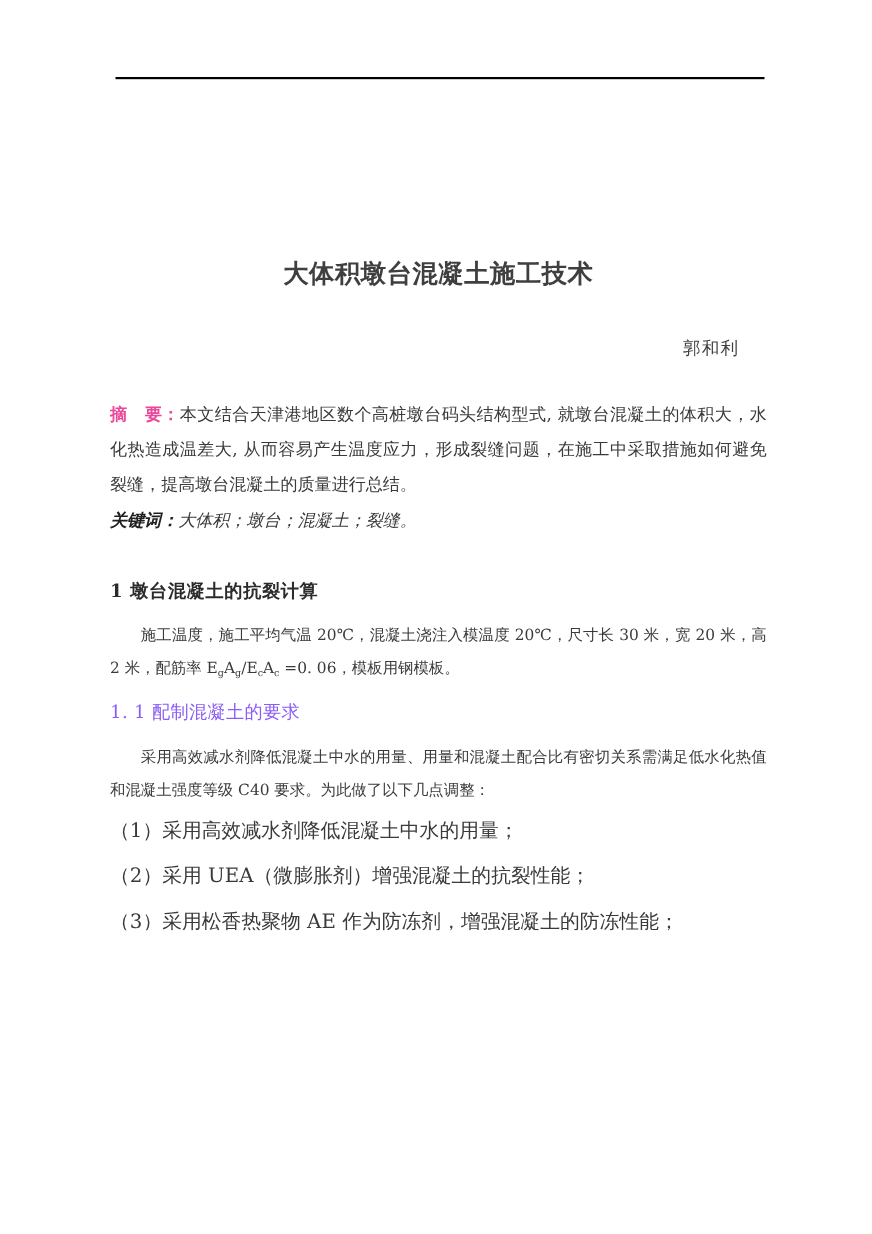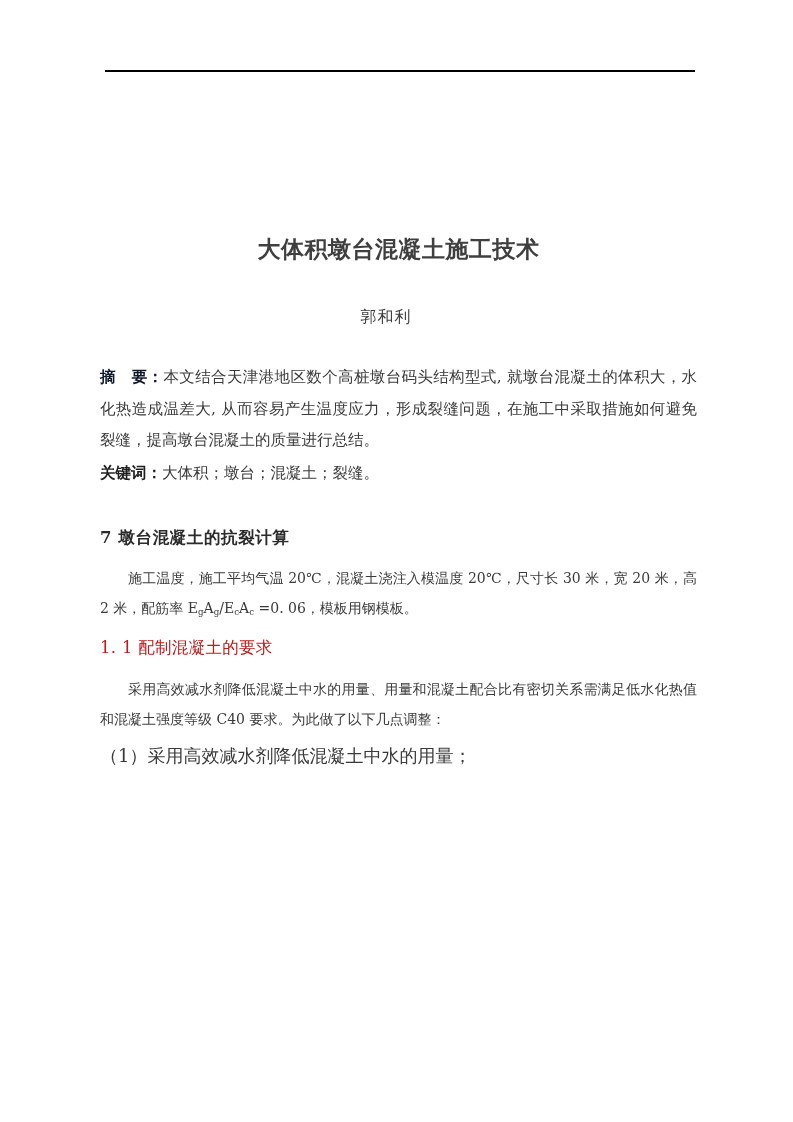--- a/index.html
+++ b/index.html
@@ -43,44 +43,45 @@
     font-size: 23px;
     color: #3f3f3f;
     text-align: center;
     letter-spacing: 0.5px;
     line-height: 1.3;
     margin: 0 0 0 0;
     padding-top: 10px;
   }
 
   .author-line {
-    text-align: center;
+    text-align: right;
     padding-right: 25px;
     margin-top: 42px;
     font-size: 16px;
     color: #3f3f3f;
     letter-spacing: 1px;
   }
 
   .abstract-block {
     margin-top: 33px;
     font-size: 15.5px;
     line-height: 2.04;
     text-align: justify;
     color: #3a3a3a;
   }
   .abstract-label {
     font-weight: bold;
-    color: #0f172a;
+    color: #ec4899;
   }
   .kw-line {
     margin-top: 0px;
     font-size: 15.5px;
     line-height: 2.04;
     color: #3a3a3a;
+    font-style: italic;
   }
   .kw-label {
     font-weight: bold;
     color: #1f1f1f;
   }
 
   .section-heading {
     margin-top: 36px;
     font-weight: bold;
     font-size: 16.5px;
@@ -95,21 +96,21 @@
     line-height: 2.14;
     text-align: justify;
     text-justify: inter-ideograph;
     text-indent: 2em;
     color: #3a3a3a;
   }
 
   .sub-heading {
     margin-top: 8px;
     font-size: 16.5px;
-    color: #b91c1c;
+    color: #8b5cf6;
     line-height: 1.9;
     letter-spacing: 0.3px;
   }
 
   .list-item {
     margin-top: 0;
     font-size: 18px;
     line-height: 2.3;
     color: #3a3a3a;
     text-align: justify;
@@ -137,26 +138,28 @@
     <div class="author-line">郭和利</div>
 
     <div class="abstract-block">
       <span class="abstract-label">摘　要：</span><span>本文结合天津港地区数个高桩墩台码头结构型式, 就墩台混凝土的体积大，水化热造成温差大, 从而容易产生温度应力，形成裂缝问题，在施工中采取措施如何避免裂缝，提高墩台混凝土的质量进行总结。</span>
     </div>
 
     <div class="kw-line">
       <span class="kw-label">关键词：</span><span>大体积；墩台；混凝土；裂缝。</span>
     </div>
 
-    <div class="section-heading">7  墩台混凝土的抗裂计算</div>
+    <div class="section-heading">1  墩台混凝土的抗裂计算</div>
 
     <div class="body-para">
       <span>施工温度，施工平均气温 20℃，混凝土浇注入模温度 20℃，尺寸长 30 米，宽 20 米，高 2 米，配筋率 E</span><span class="latin"><sub>g</sub><span>A</span><sub>g</sub><span>/E</span><sub>c</sub><span>A</span><sub>c</sub></span><span> =0. 06，模板用钢模板。</span>
     </div>
 
     <div class="sub-heading">1. 1 配制混凝土的要求</div>
 
     <div class="body-para">采用高效减水剂降低混凝土中水的用量、用量和混凝土配合比有密切关系需满足低水化热值和混凝土强度等级 C40 要求。为此做了以下几点调整：</div>
 
     <div class="list-item">（1）采用高效减水剂降低混凝土中水的用量；</div>
+    <div class="list-item">（2）采用 UEA（微膨胀剂）增强混凝土的抗裂性能；</div>
+    <div class="list-item">（3）采用松香热聚物 AE 作为防冻剂，增强混凝土的防冻性能；</div>
 
   </div>
 </div>
 
 </body></html>

